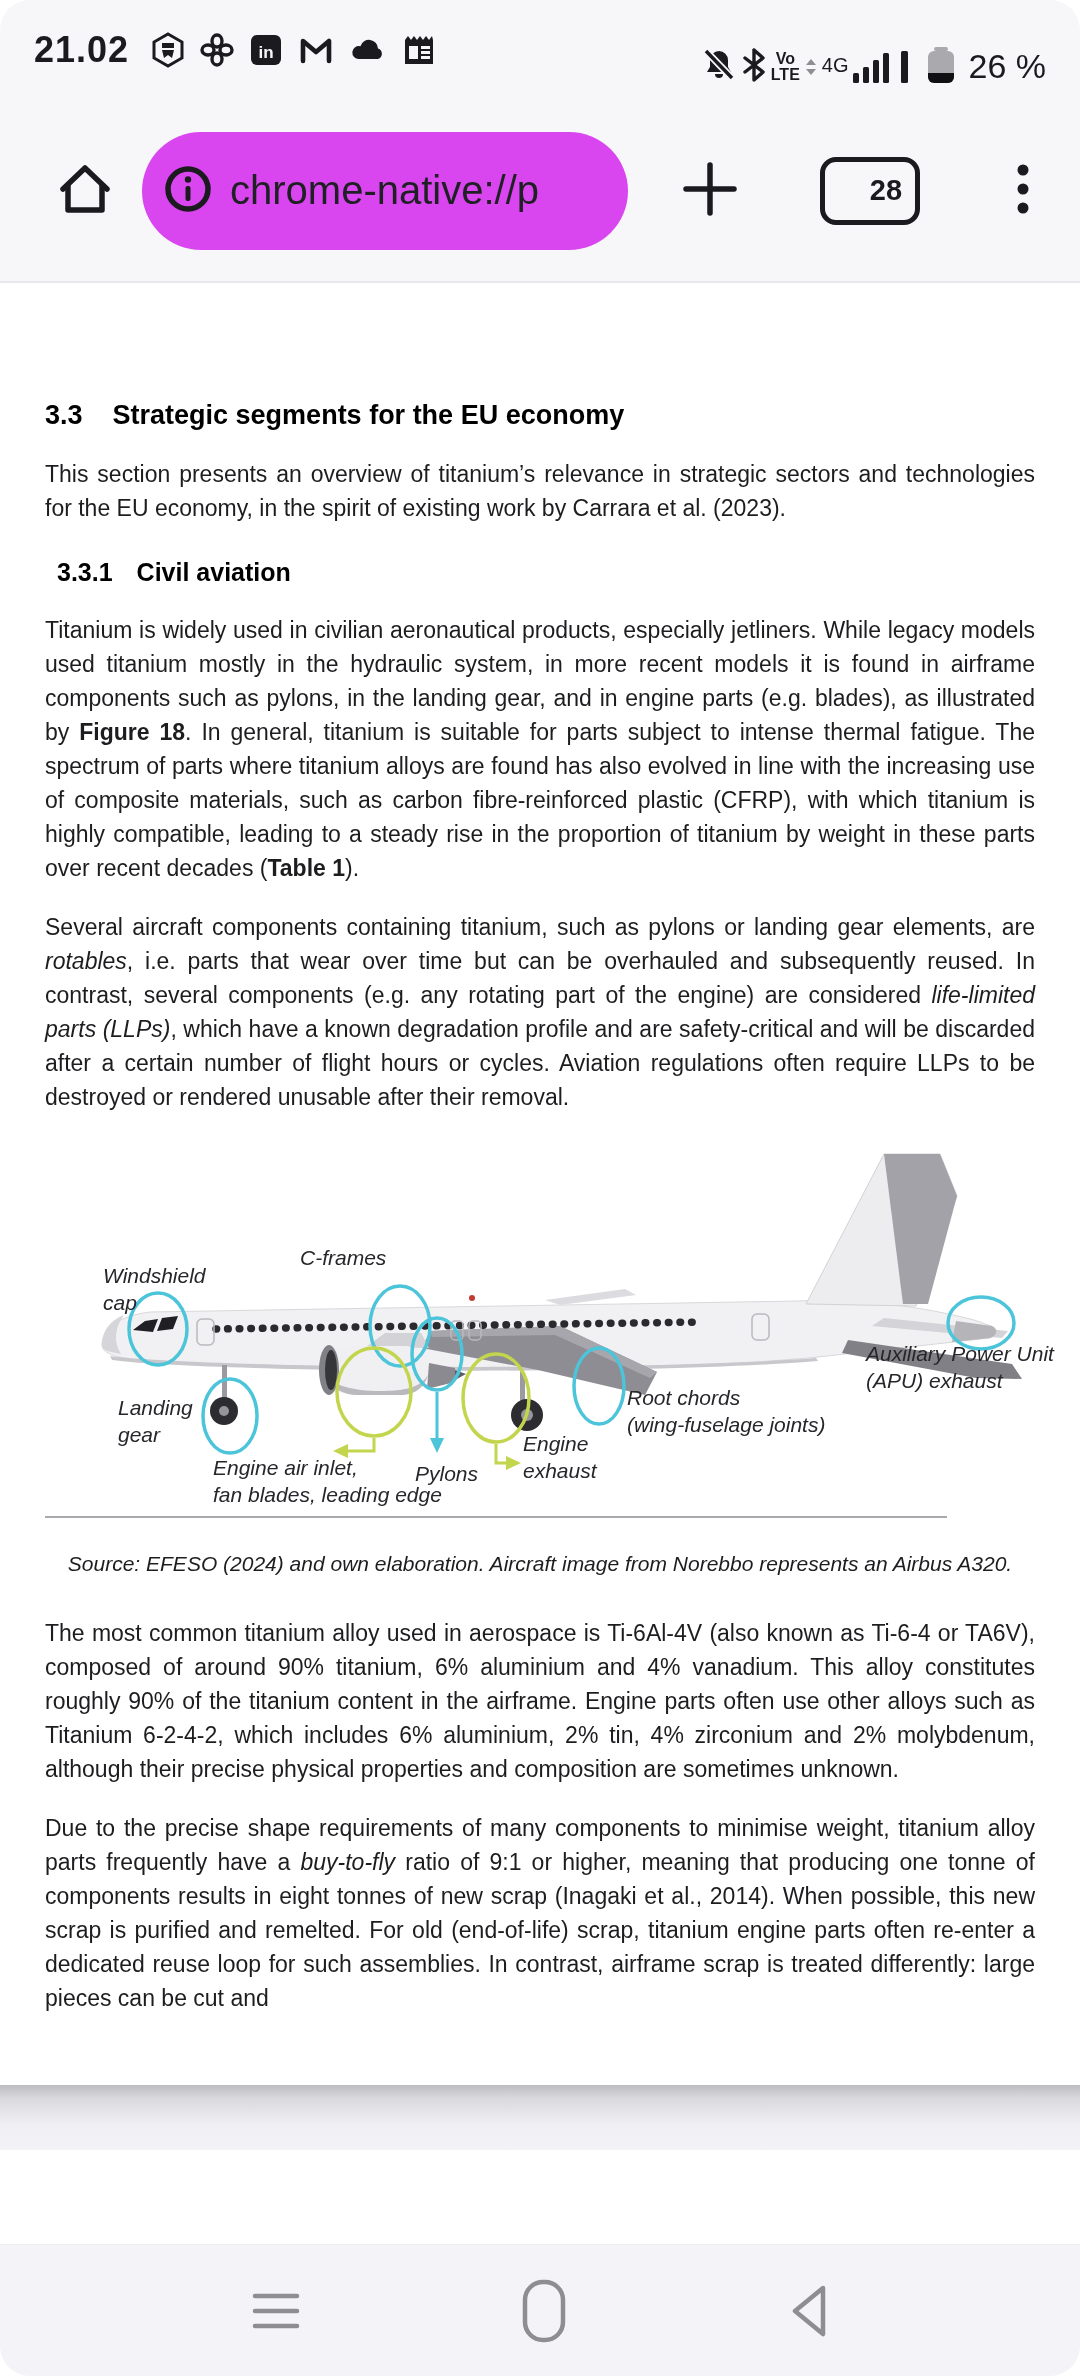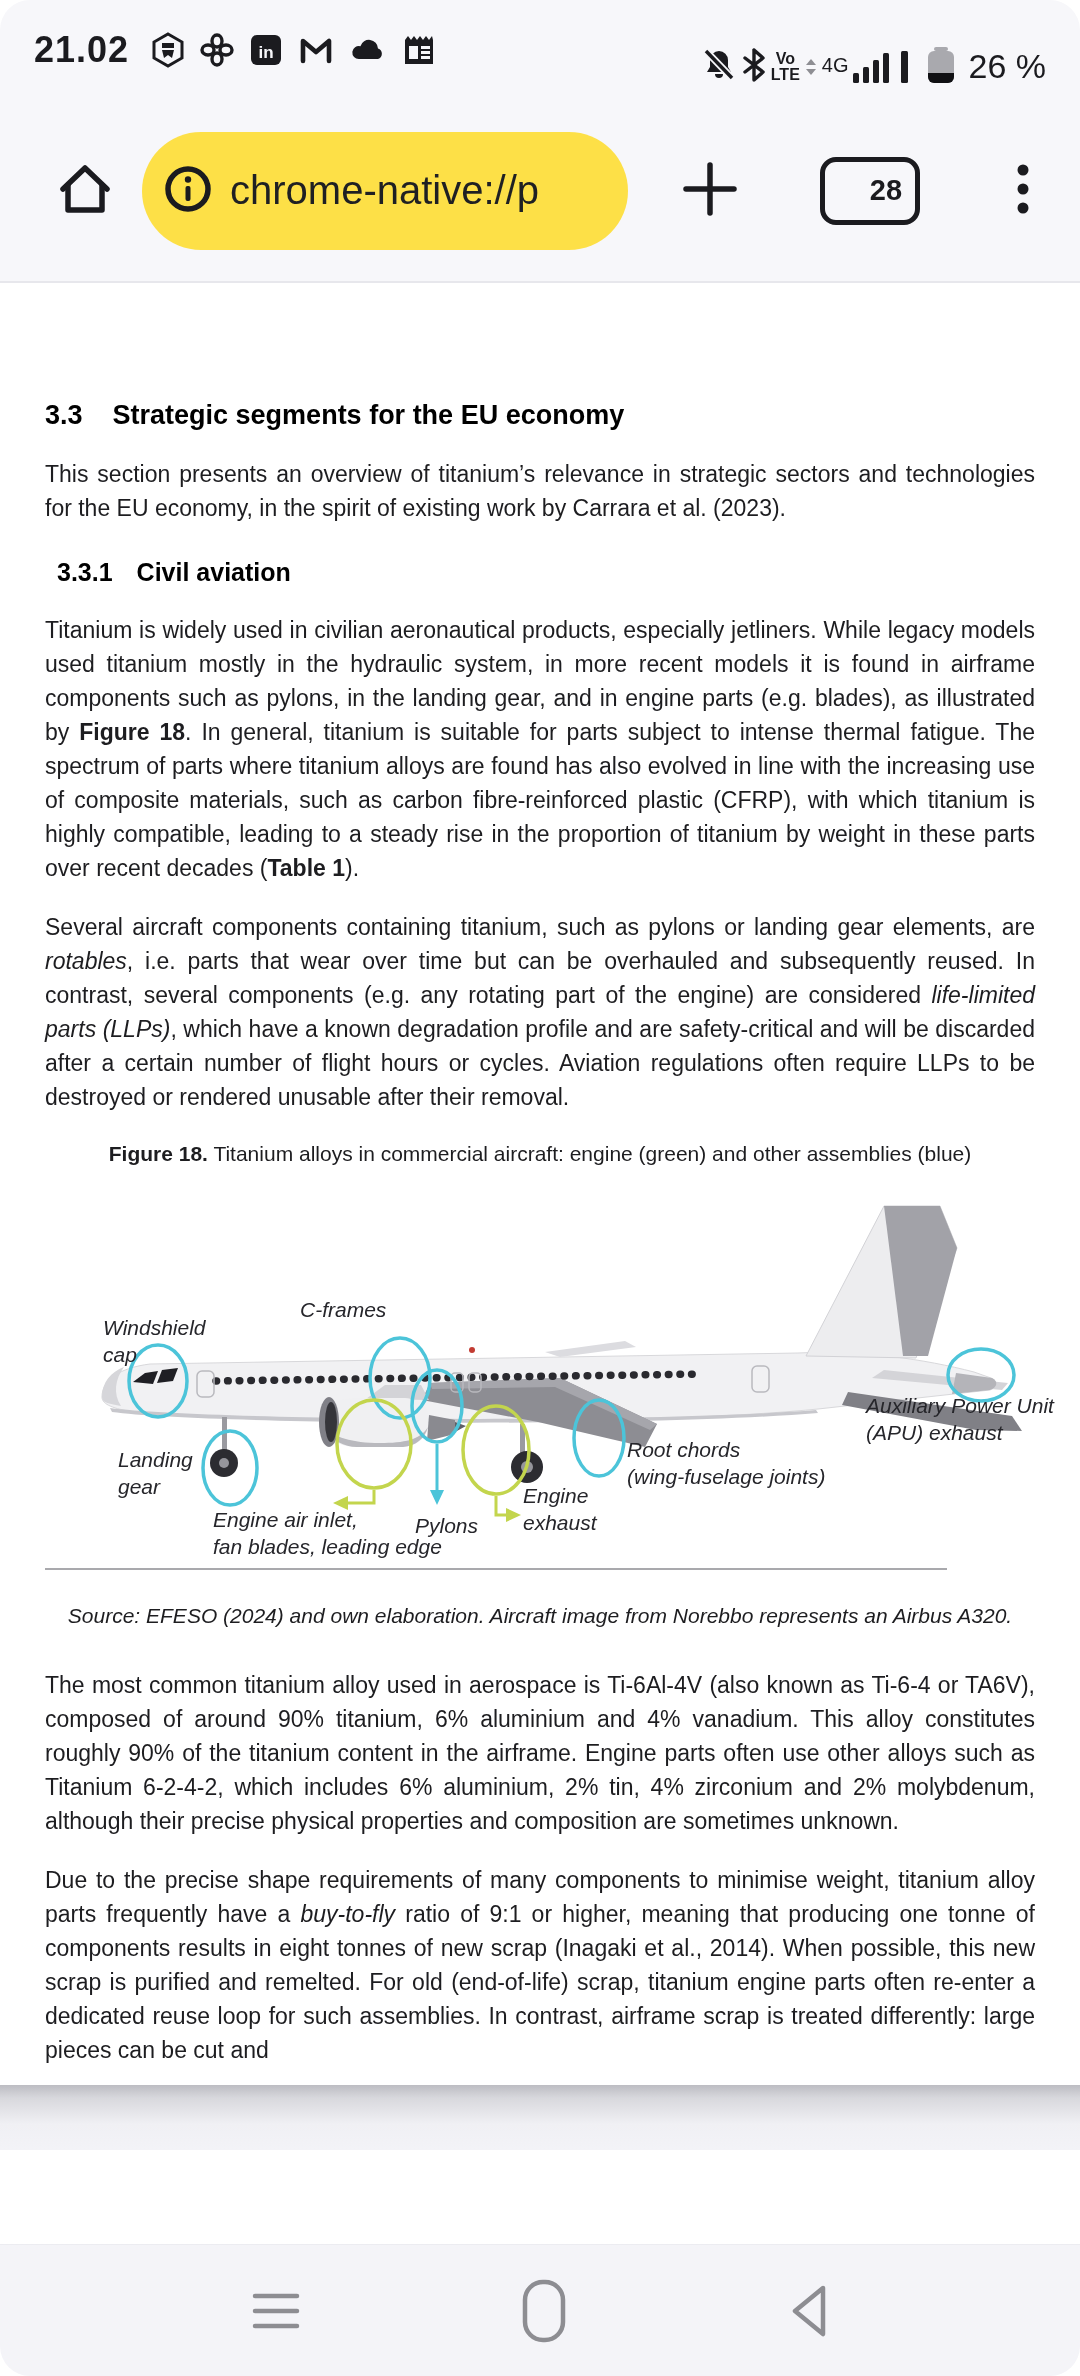--- a/index.html
+++ b/index.html
@@ -13,21 +13,21 @@
   .sb-spacer{flex:1;}
   .right-icons{display:flex;align-items:center;gap:4px;margin-top:33px;}
   .volte{display:flex;flex-direction:column;align-items:center;line-height:16px;font-weight:700;font-size:16px;}
   .netgrp{display:flex;align-items:flex-end;gap:4px;}
   .fourg{font-size:20px;font-weight:400;margin-bottom:8px;}
   .batt-pct{font-size:34px;font-weight:500;margin-left:4px;}
 
   
   .toolbar{height:183px;background:#f7f7fa;display:flex;align-items:center;padding:0 36px;box-sizing:border-box;border-bottom:2px solid #e7e7ec;}
   .home-btn{margin-left:18px;}
-  .url-pill{margin-left:26px;width:486px;height:118px;background:#fde047;border-radius:60px;display:flex;align-items:center;padding:0 22px;box-sizing:border-box;overflow:hidden;}
+  .url-pill{margin-left:26px;width:486px;height:118px;background:#d946ef;border-radius:60px;display:flex;align-items:center;padding:0 22px;box-sizing:border-box;overflow:hidden;}
   .url-text{font-size:40px;color:#1f2023;margin-left:18px;white-space:nowrap;overflow:hidden;}
   .plus-btn{margin-left:54px;}
   .tab-btn{margin-left:82px;width:58px;height:58px;border:5px solid #1b1b1f;border-radius:16px;display:flex;align-items:center;justify-content:center;font-size:29px;font-weight:700;color:#1b1b1f;padding-left:32px;}
   .kebab-btn{margin-left:auto;margin-right:14px;}
 
   
   .page{background:#fff;height:1802px;box-sizing:border-box;padding:116px 45px 0;color:#1d1d20;overflow:hidden;}
   h1.sec{margin:0;font-size:27px;line-height:33px;font-weight:700;color:#000;}
   h1.sec .num{display:inline-block;margin-right:30px;}
   h2.sub{margin:32px 12px 0;font-size:25px;line-height:31px;font-weight:700;color:#000;}
@@ -173,21 +173,20 @@
     <h1 class="sec"><span class="num">3.3</span><span>Strategic segments for the EU economy</span></h1>
 
     <p class="bt">This section presents an overview of titanium’s relevance in strategic sectors and technologies for the EU economy, in the spirit of existing work by Carrara et al. (2023).</p>
 
     <h2 class="sub"><span class="num">3.3.1</span><span>Civil aviation</span></h2>
 
     <p class="bt"><span>Titanium is widely used in civilian aeronautical products, especially jetliners. While legacy models used titanium mostly in the hydraulic system, in more recent models it is found in airframe components such as pylons, in the landing gear, and in engine parts (e.g. blades), as illustrated by </span><b>Figure 18</b><span>. In general, titanium is suitable for parts subject to intense thermal fatigue. The spectrum of parts where titanium alloys are found has also evolved in line with the increasing use of composite materials, such as carbon fibre-reinforced plastic (CFRP), with which titanium is highly compatible, leading to a steady rise in the proportion of titanium by weight in these parts over recent decades (</span><b>Table 1</b><span>).</span></p>
 
     <p class="bt"><span>Several aircraft components containing titanium, such as pylons or landing gear elements, are </span><i>rotables</i><span>, i.e. parts that wear over time but can be overhauled and subsequently reused. In contrast, several components (e.g. any rotating part of the engine) are considered </span><i>life-limited parts (LLPs)</i><span>, which have a known degradation profile and are safety-critical and will be discarded after a certain number of flight hours or cycles. Aviation regulations often require LLPs to be destroyed or rendered unusable after their removal.</span></p>
 
-    <div class="fig-caption"><b>Figure 18.</b><span> Titanium alloys in commercial aircraft: engine (green) and other assemblies (blue)</span></div>
 
     <div class="figure">
       <svg width="1080" height="380" viewBox="0 0 1080 380">
         <g>
           <path d="M102 213 C102 196 119 184 150 180 L798 169 C862 166 924 175 974 188 L991 194 C998 197 998 203 990 206 L818 225 C688 238 420 241 228 234 C148 231 102 228 102 213 Z" fill="#f1f1f3" stroke="#d8d8db" stroke-width="1"></path>
           <path d="M110 224 C200 236 640 240 816 226 L818 229 C640 244 200 240 112 228 Z" fill="#c7c7cc"></path>
           <path d="M102 213 C102 198 111 188 124 183 C115 195 113 210 121 222 C110 220 102 219 102 213 Z" fill="#d6d6da"></path>
           <polygon points="806,172 884,22 940,22 957,64 916,174" fill="#ededef" stroke="#d2d2d6" stroke-width="1"></polygon>
           <polygon points="884,22 940,22 957,64 928,172 903,172" fill="#a2a2a8"></polygon>
           <polygon points="872,194 1002,206 1008,199 884,186" fill="#d4d4d8"></polygon>

